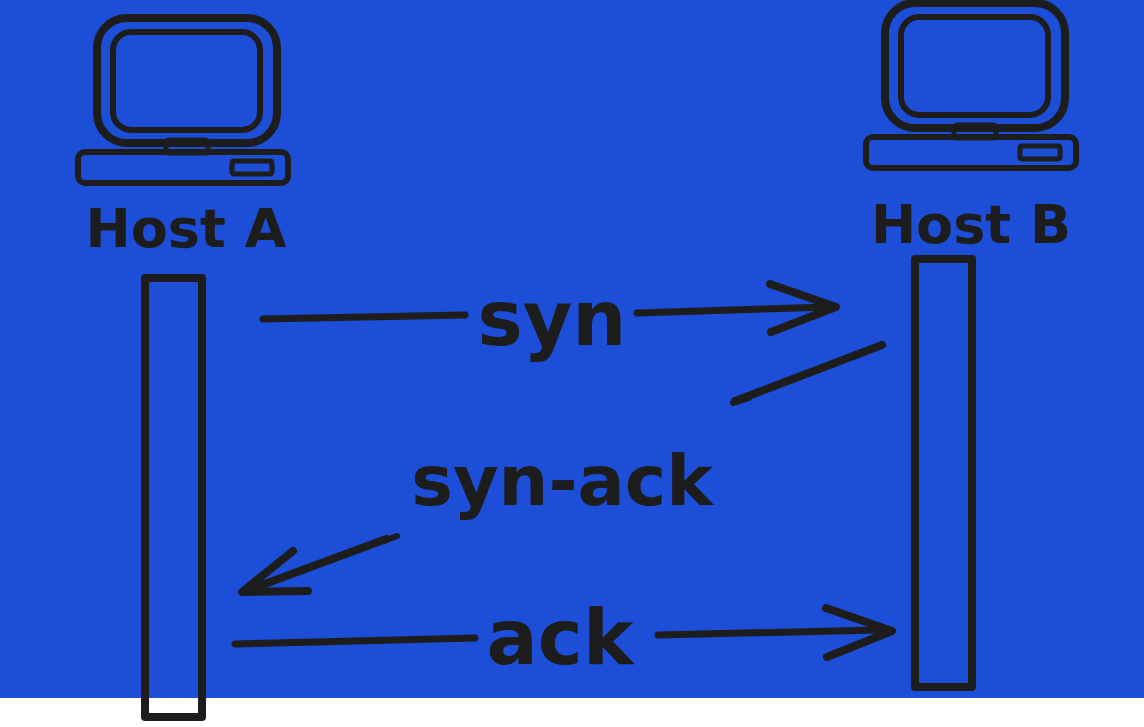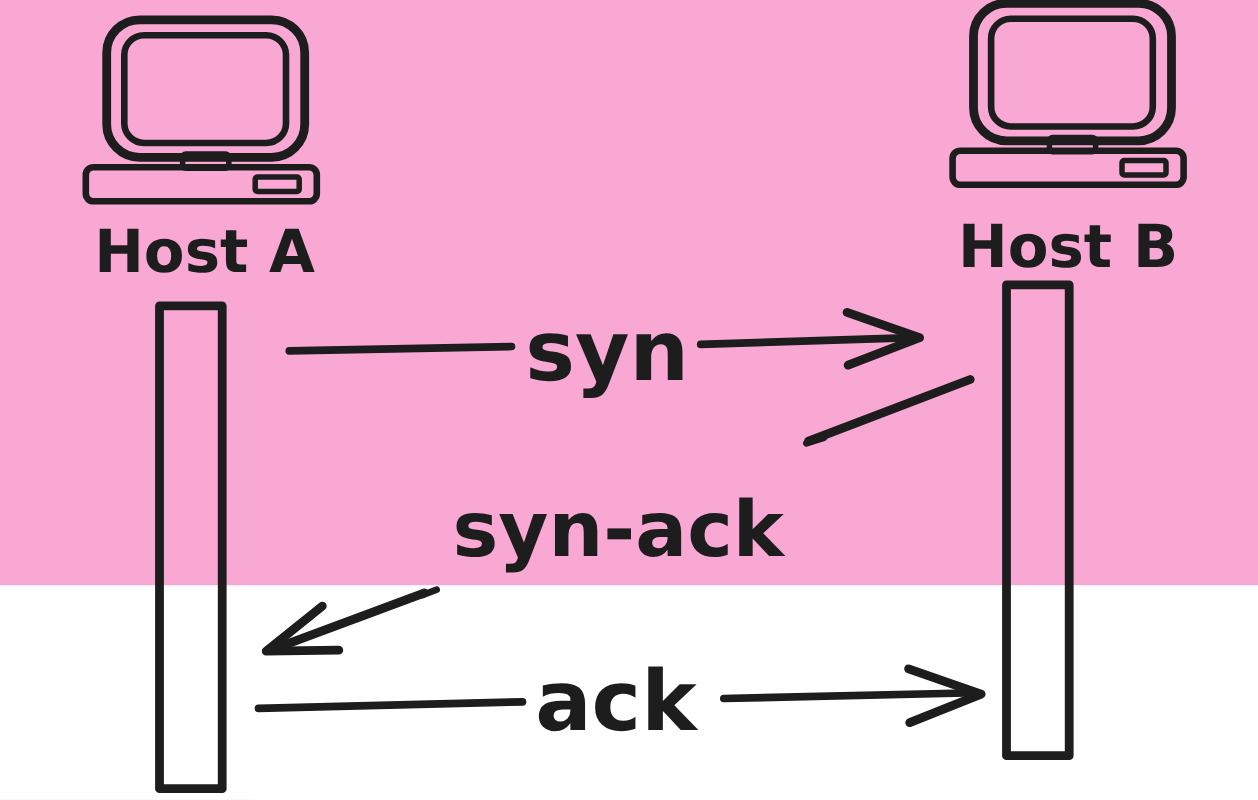--- a/index.html
+++ b/index.html
@@ -7,22 +7,22 @@
     padding: 0;
     background: #ffffff;
     width: 1144px;
     height: 727px;
     overflow: hidden;
     font-family: "DejaVu Sans", sans-serif;
   }
   .stage {
     position: relative;
     width: 1144px;
-    height: 532px;
-    background: #f9a8d4;
+    height: 698px;
+    background: #1d4ed8;
   }
   svg { display: block; }
   .ink {
     stroke: #1d1d1d;
     fill: none;
     stroke-linecap: round;
     stroke-linejoin: round;
   }
   .label-text {
     fill: #1d1d1d;

